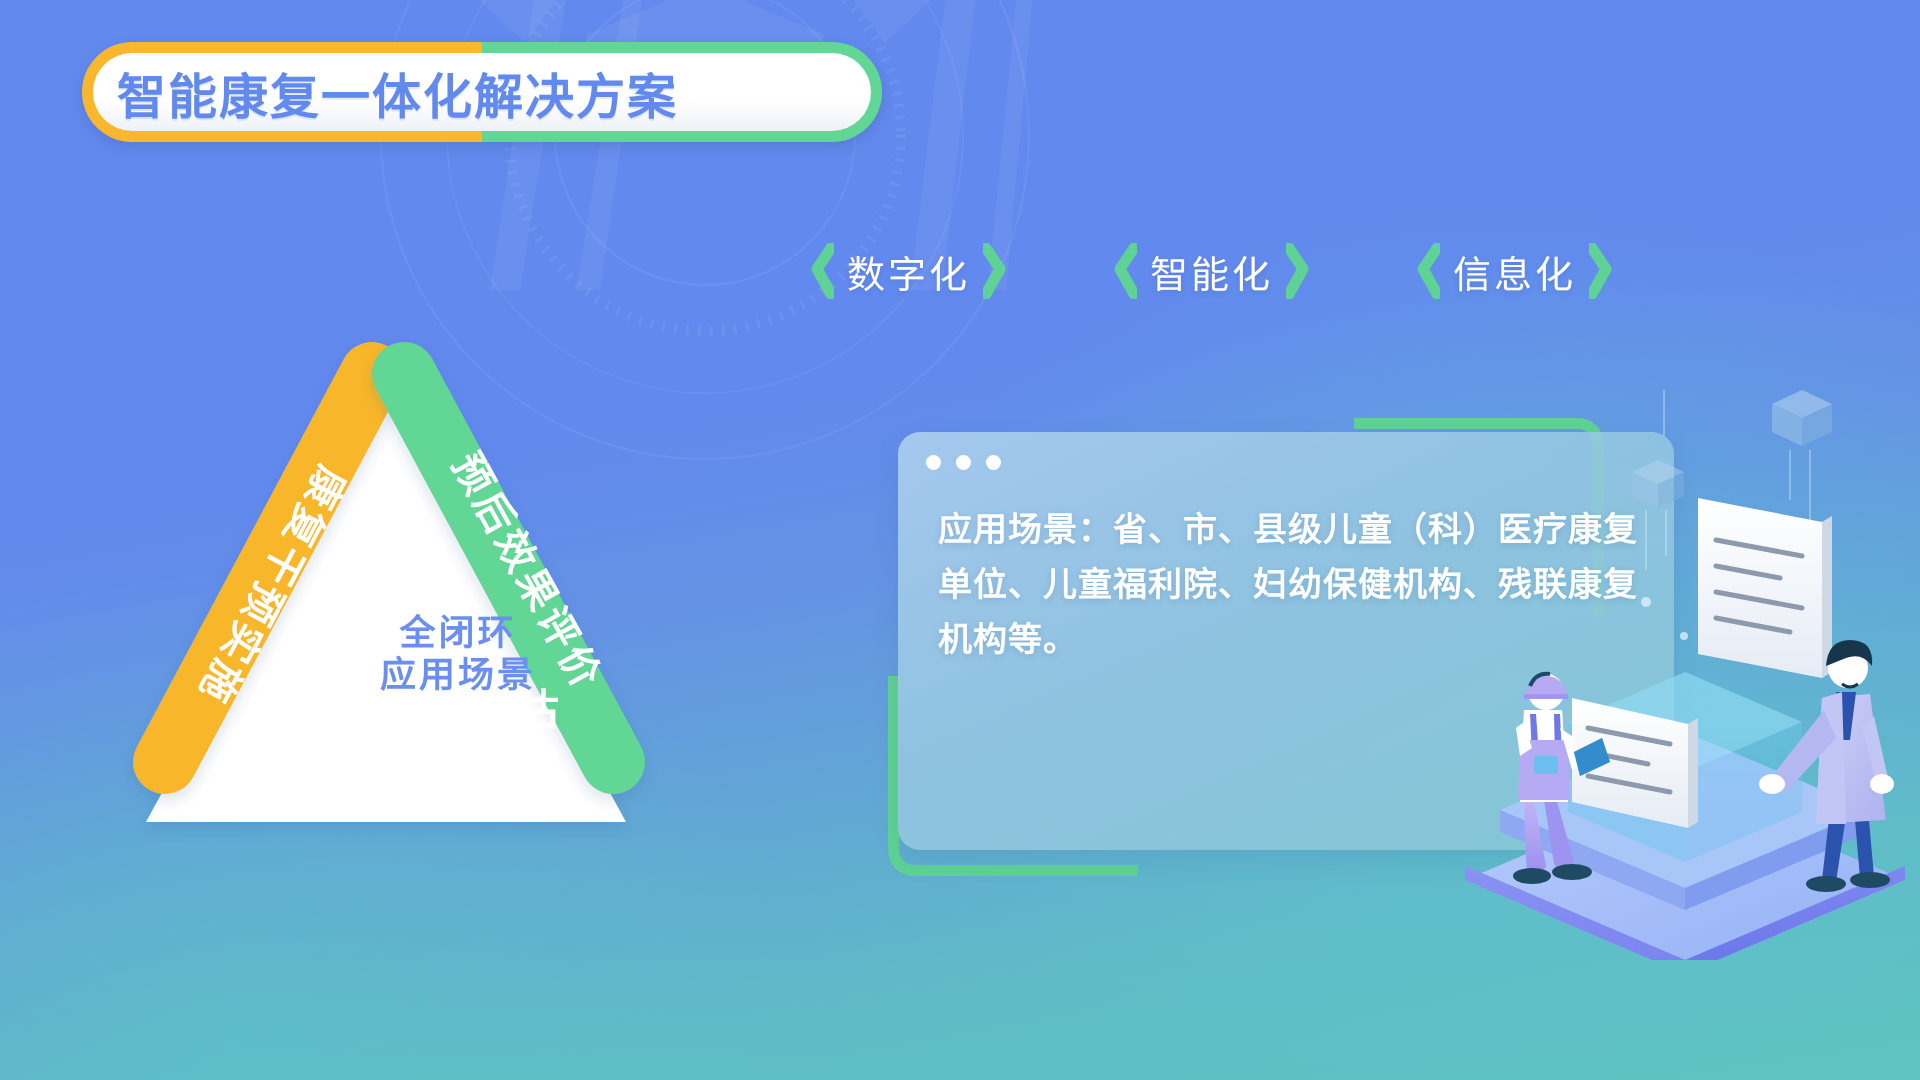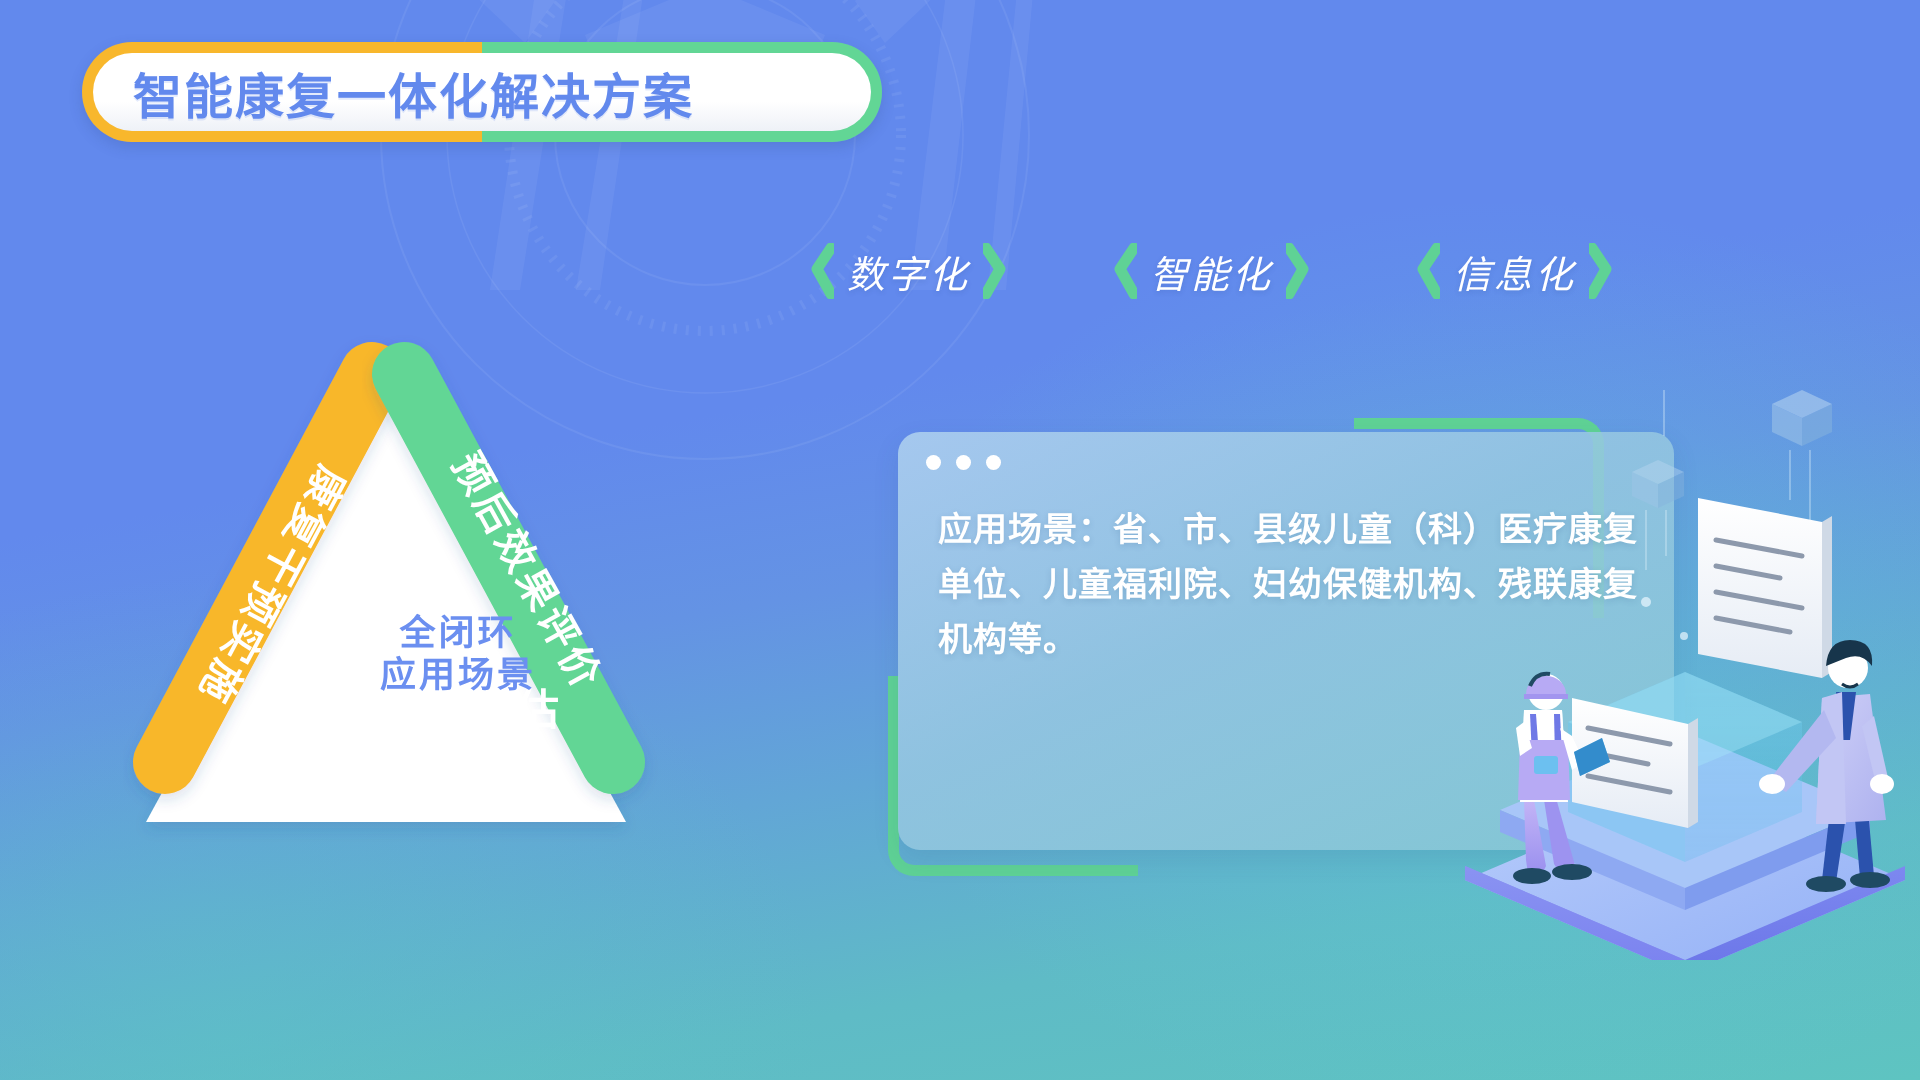--- a/index.html
+++ b/index.html
@@ -56,42 +56,41 @@
     background:linear-gradient(90deg,#f8b72c 0%,#f8b72c 50%,#62d695 50%,#62d695 100%);
     box-shadow:0 5px 14px rgba(40,60,120,.18);
   }
   .title-pill{
     position:absolute; left:11px; top:11px; right:11px; bottom:11px;
     background:linear-gradient(180deg,#ffffff 0%,#ffffff 62%,#eef1f7 100%);
     border-radius:42px;
     display:flex; align-items:center;
   }
   .title-text{
-    margin-left:40px;
+    margin-left:24px;
     font-size:49px;
     font-weight:bold;
     letter-spacing:2px;
     color:#6289ed;
     text-shadow:0 2px 0 rgba(98,137,237,.18);
     white-space:nowrap;
   }
 
   
   .tags{
     position:absolute; left:810px; top:243px;
     display:flex; align-items:center; gap:106px;
   }
   .tag{ display:flex; align-items:center; gap:13px; }
   .tag .brk{ width:24px; height:56px; flex:none; }
   .tag .brk svg{ width:100%; height:100%; display:block; }
   .tag .tag-label{
     font-size:38px; font-weight:500; color:#ffffff; letter-spacing:3px;
     white-space:nowrap;
     text-shadow:0 2px 5px rgba(40,70,140,.18);
-    font-style:italic;
   }
 
   
   .triangle-wrap{
     position:absolute; left:70px; top:262px;
     width:760px; height:680px;
   }
   .triangle-wrap svg{ width:100%; height:100%; display:block; overflow:visible; }
   .tri-side-text{
     font-family:"Liberation Sans","DejaVu Sans",sans-serif;

